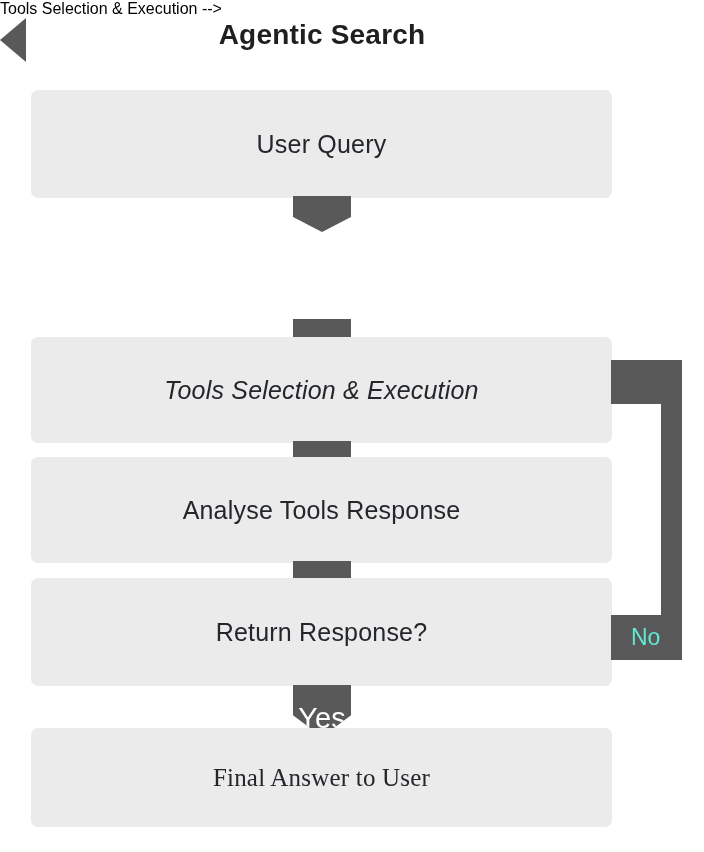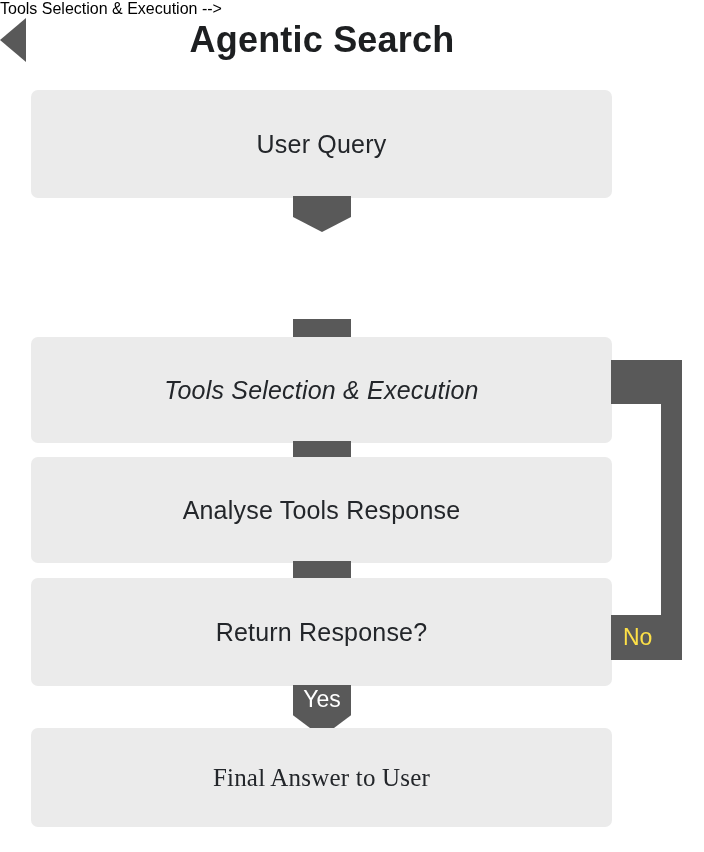--- a/index.html
+++ b/index.html
@@ -19,21 +19,21 @@
     overflow: hidden;
   }
 
   
   #chart-title {
     position: absolute;
     left: 0;
     top: 18px;
     width: 644px;
     text-align: center;
-    font-size: 36px;
+    font-size: 28px;
     font-weight: bold;
     color: #1d1f21;
     letter-spacing: 0.2px;
     line-height: 1.2;
   }
 
   
   .node {
     position: absolute;
     left: 31px;
@@ -61,24 +61,24 @@
     background: #595959;
     -webkit-clip-path: polygon(0 0, 100% 0, 100% 58%, 50% 100%, 0 58%);
     clip-path: polygon(0 0, 100% 0, 100% 58%, 50% 100%, 0 58%);
   }
   .arrow-down.labeled {
     display: flex;
     align-items: flex-start;
     justify-content: center;
   }
   .arrow-label {
-    font-size: 23px;
+    font-size: 29px;
     color: #ffffff;
     line-height: 1.05;
-    padding-top: 2px;
+    padding-top: 18px;
     white-space: nowrap;
   }
 
   
   .loop-seg {
     position: absolute;
     background: #595959;
   }
   
   #loop-top {
@@ -109,22 +109,22 @@
     left: 611px;
     top: 615px;
     width: 71px;
     height: 45px;
     display: flex;
     align-items: center;
     justify-content: flex-start;
   }
   #loop-bottom .loop-label {
     font-size: 23px;
-    color: #fde047;
-    padding-left: 12px;
+    color: #5eead4;
+    padding-left: 20px;
     line-height: 1;
     white-space: nowrap;
   }
 </style>
 </head>
 <body>
 
 <div id="canvas">
 
   

